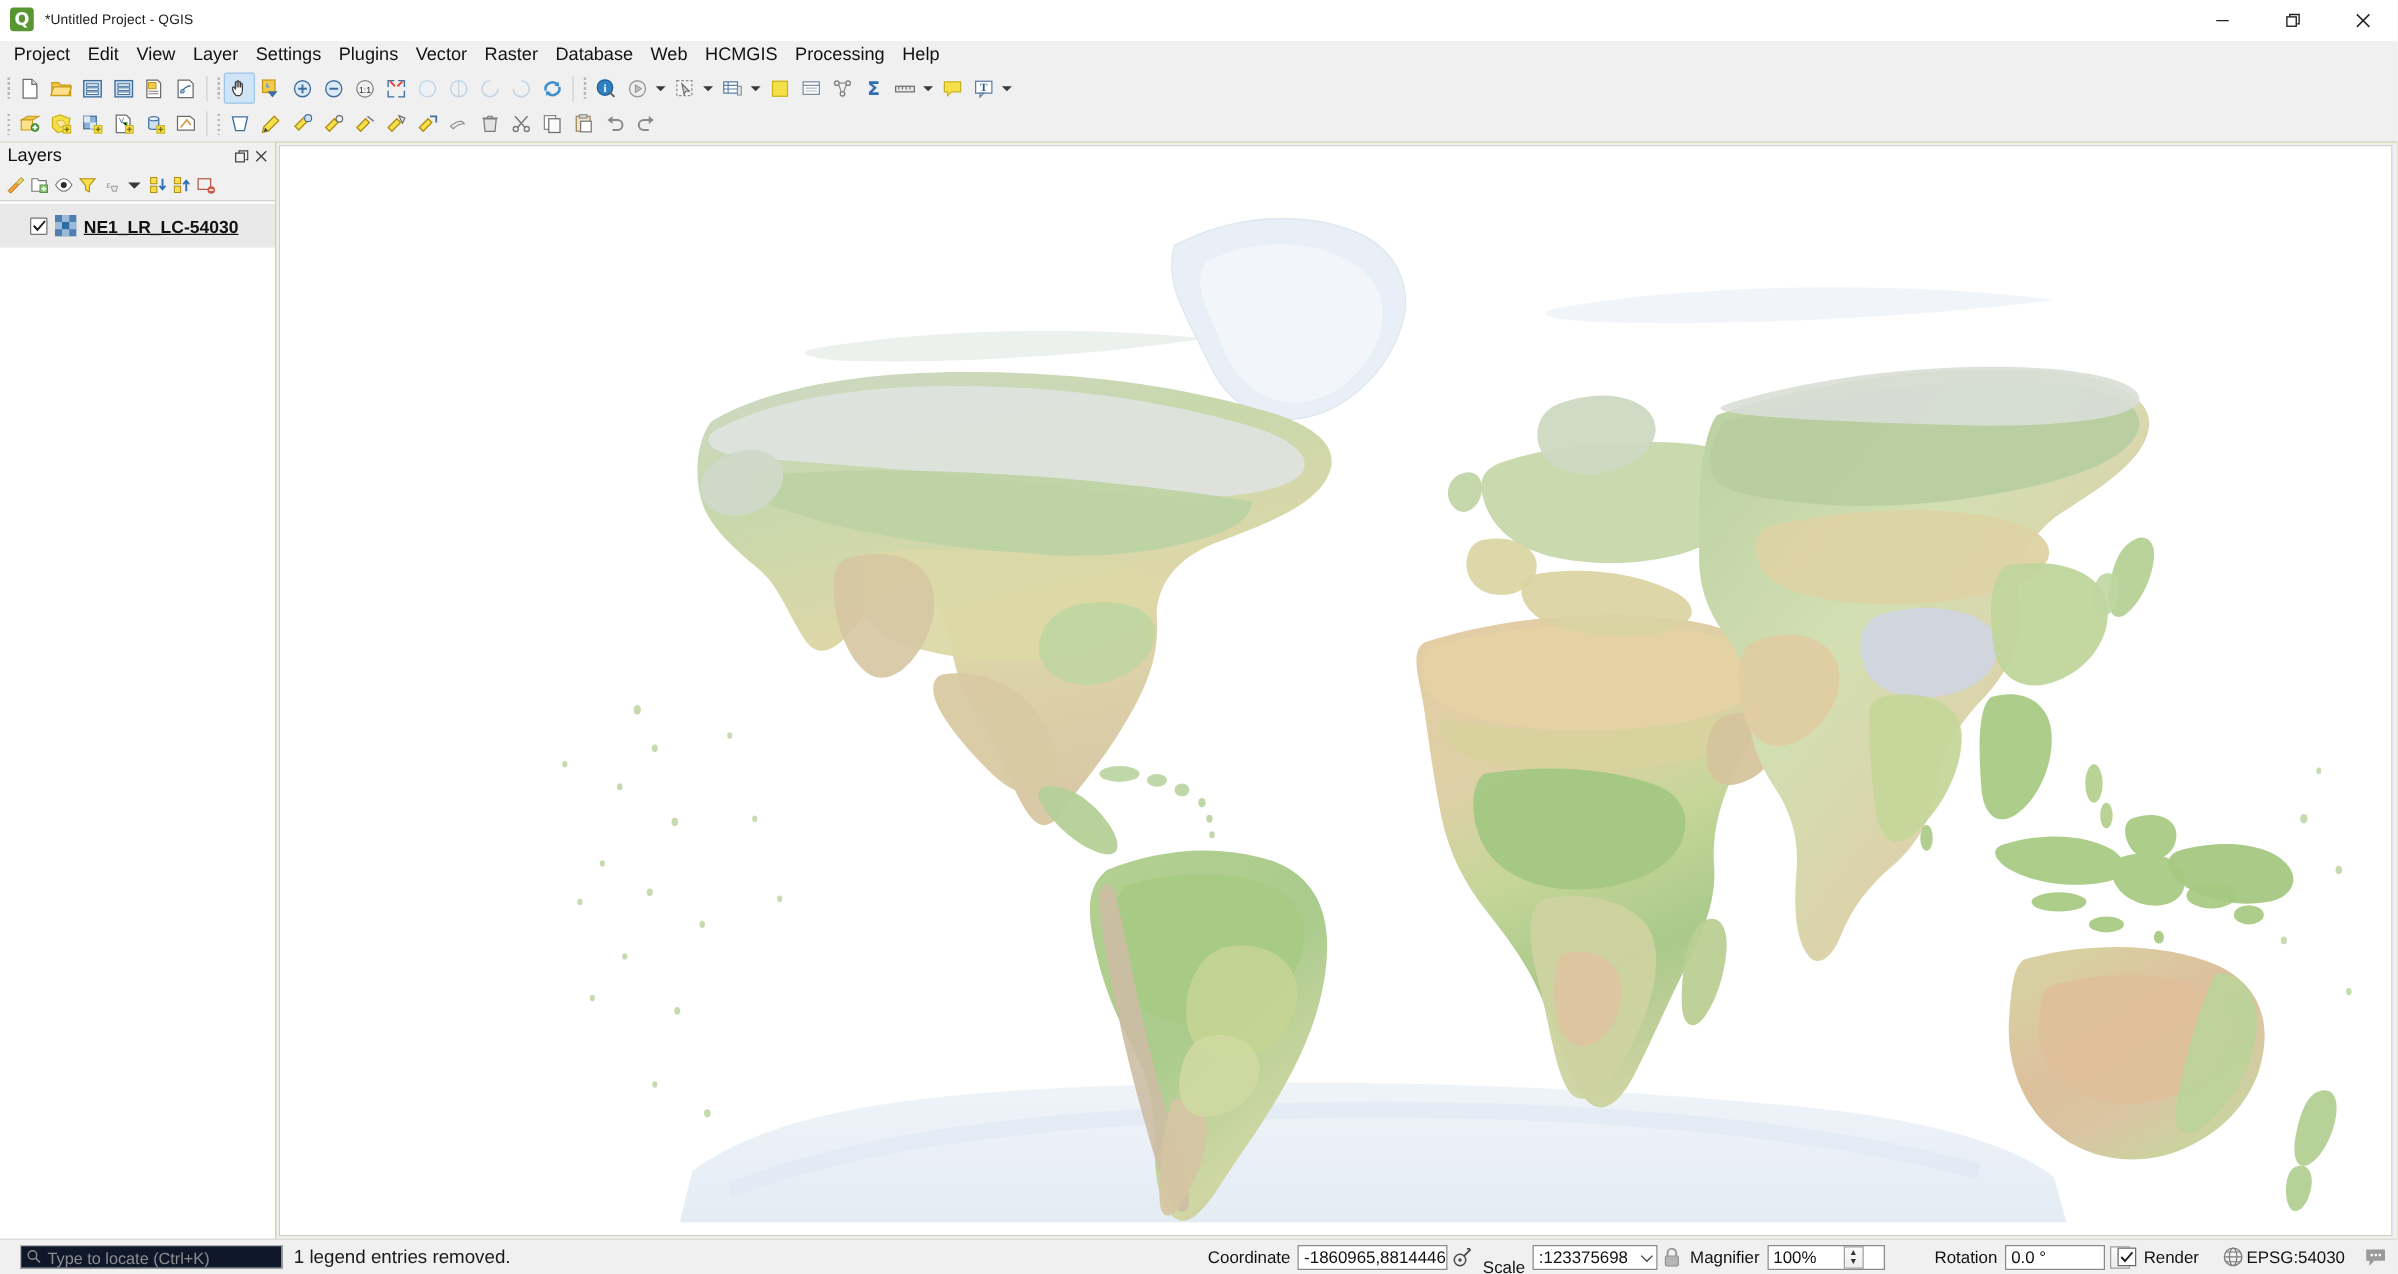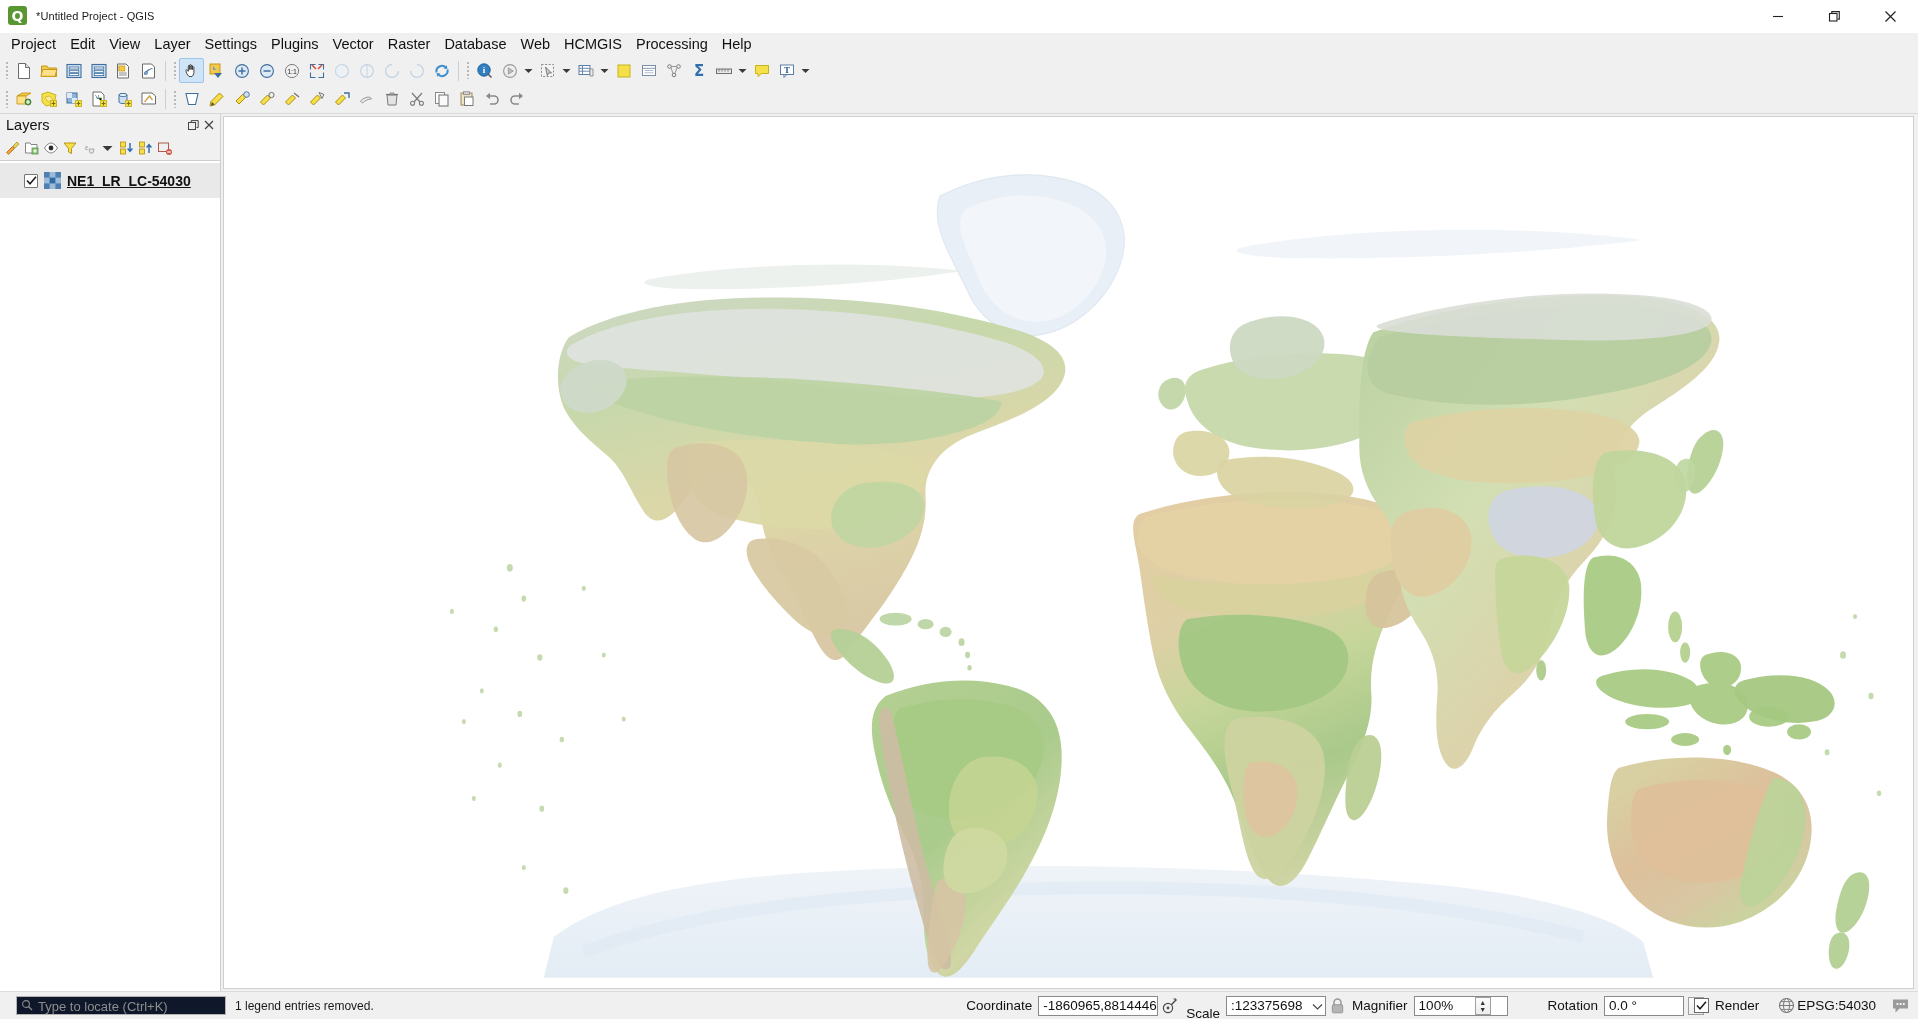--- a/index.html
+++ b/index.html
@@ -166,21 +166,21 @@
     border-top: 1px solid #dcdcdc;
   }
   .locate-box {
     width: 210px; height: 19px;
     background: #0f172a; border: 1px solid #b4b4b4;
     display: flex; align-items: flex-end; padding: 0 4px;
     flex: 0 0 auto;
     margin-left: 12px;
   }
   .locate-box .ph { color: #8d8d8d; font-size: 13px; margin-left: 5px; }
-  .status-msg { margin-left: 9px; font-size: 12px; color: #1a1a1a; white-space: nowrap; }
+  .status-msg { margin-left: 9px; font-size: 15px; color: #1a1a1a; white-space: nowrap; }
   .sb-spacer { flex: 1 1 auto; }
   .sb-label { margin: 0 6px 0 0; white-space: nowrap; }
   .sb-field {
     height: 20px; background: #fff; border: 1px solid #8a8a8a;
     display: flex; align-items: center; padding: 0 4px;
     font-size: 13.5px; color: #111; white-space: nowrap;
   }
   .sb-field.combo { padding-right: 2px; }
   .sb-field.spin { padding-right: 16px; }
   .spin-btns {

